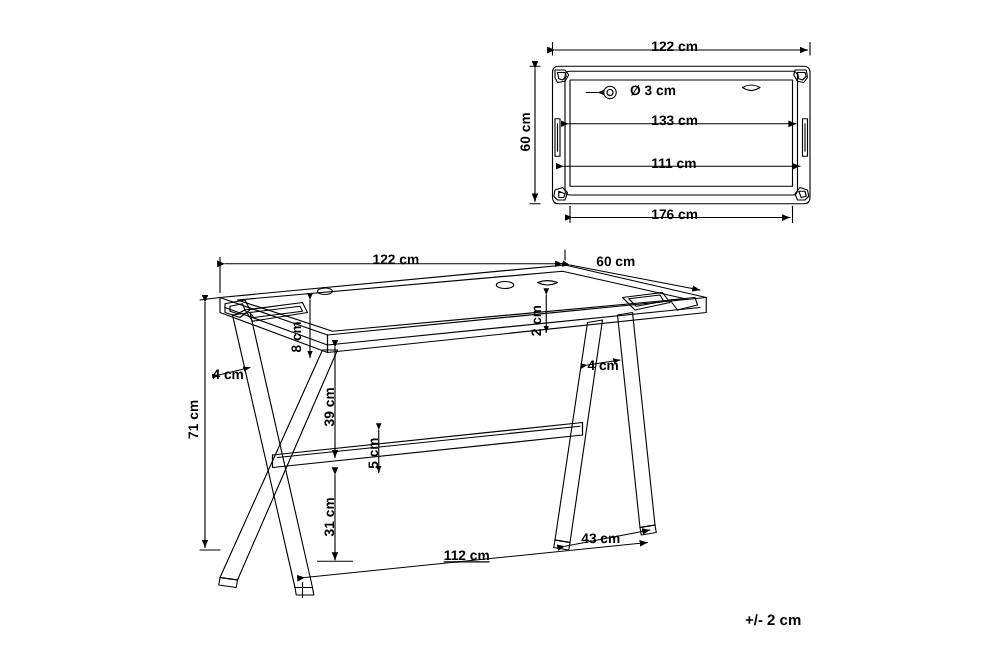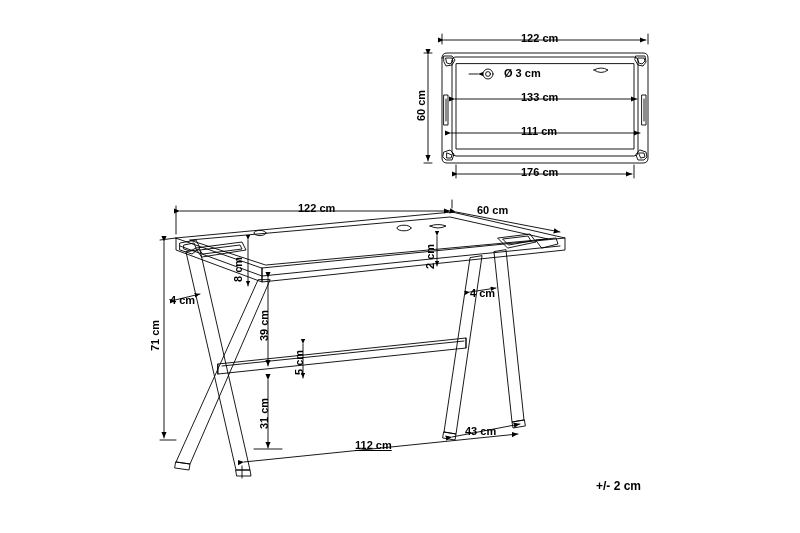--- a/index.html
+++ b/index.html
@@ -210,15 +210,15 @@
   <div class="dimlabel vert" style="left:226px; top:264px; transform:rotate(-90deg);">8 cm</div>
   <div class="dimlabel" style="left:170px; top:295px;">4 cm</div>
   <div class="dimlabel" style="left:470px; top:288px;">4 cm</div>
   <div class="dimlabel vert" style="left:418px; top:251px; transform:rotate(-90deg);">2 cm</div>
   <div class="dimlabel vert" style="left:249px; top:320px; transform:rotate(-90deg);">39 cm</div>
   <div class="dimlabel vert" style="left:287px; top:357px; transform:rotate(-90deg);">5 cm</div>
   <div class="dimlabel vert" style="left:249px; top:408px; transform:rotate(-90deg);">31 cm</div>
   <div class="dimlabel" style="left:355px; top:440px;text-decoration:underline;">112 cm</div>
   <div class="dimlabel" style="left:465px; top:402px;margin-top:24px;">43 cm</div>
 
-  <div class="tol" style="left:596px; top:479px;">+/- 2 cm</div>
+  <div class="tol" style="left:596px; top:489px;">+/- 2 cm</div>
 
 </div>
 
 </body></html>

